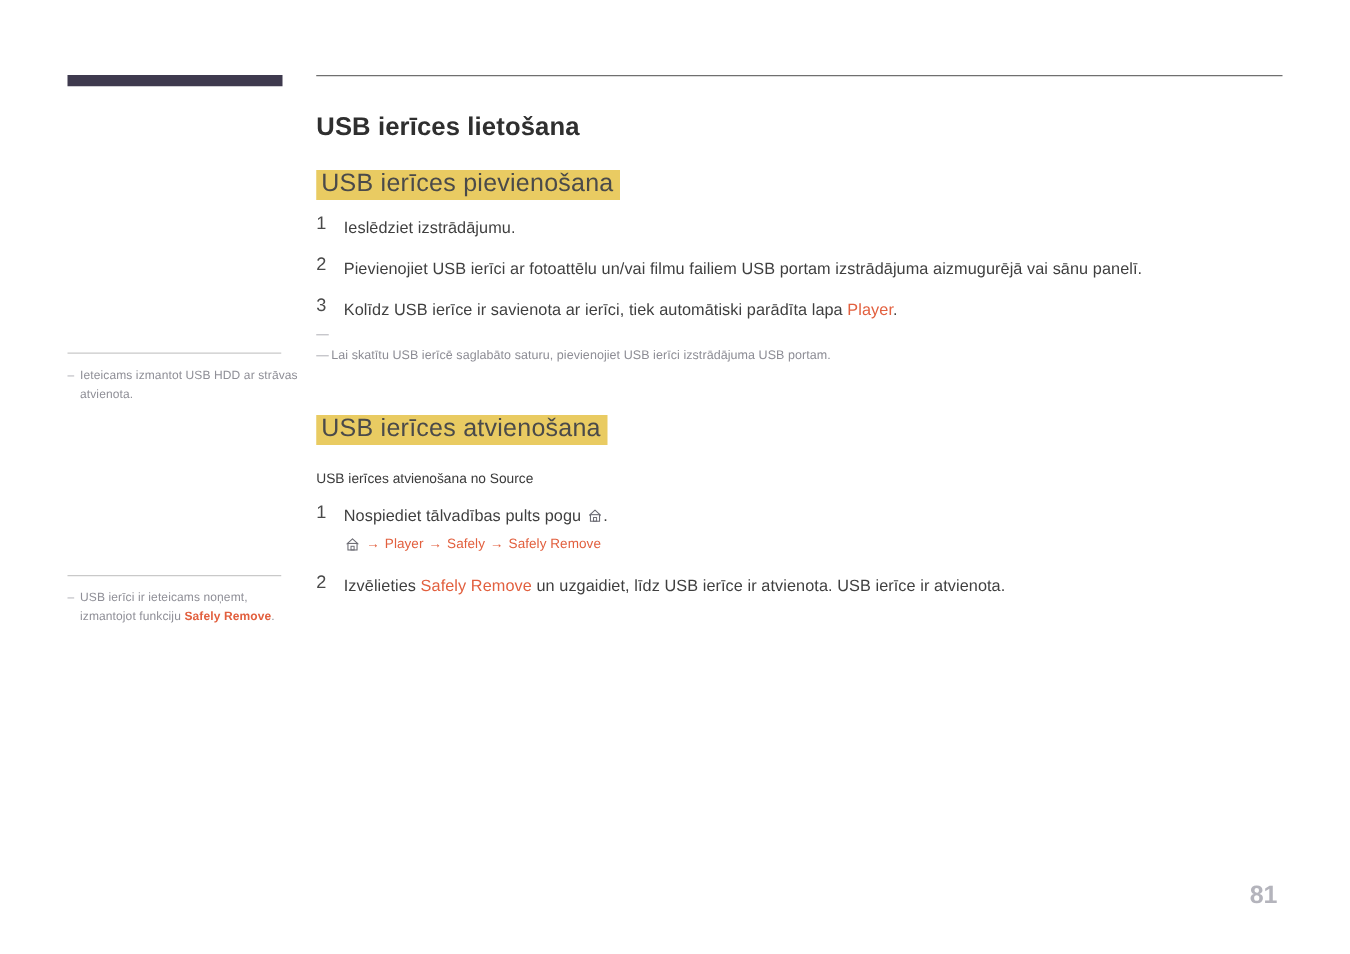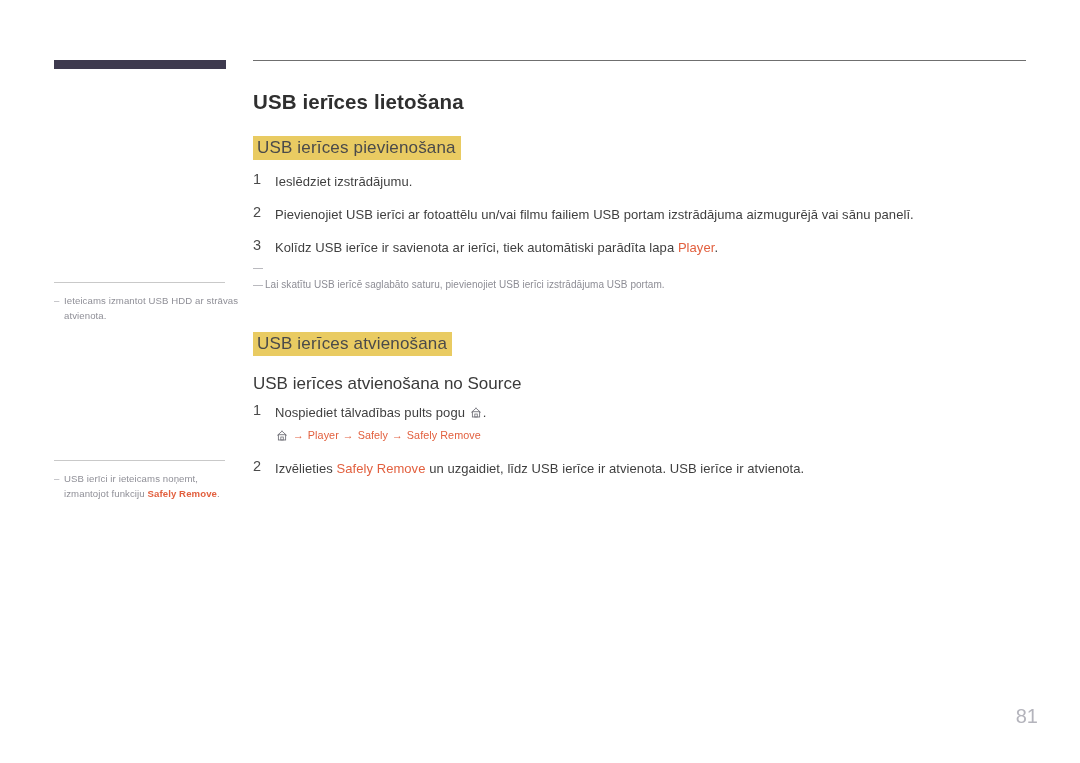--- a/index.html
+++ b/index.html
@@ -86,30 +86,30 @@
     font-weight: 700;
     color: #2f2f2f;
     letter-spacing: 0.005em;
   }
 
   .section-heading {
     display: inline-block;
     margin-top: 21px;
     background: #e9cb62;
     color: #4a4a4a;
-    font-size: 17px;
+    font-size: 20px;
     line-height: 19px;
     padding: 2px 5px 3px 4px;
     font-weight: 400;
     letter-spacing: 0.01em;
   }
 
   .sub-heading {
     margin-top: 19px;
-    font-size: 17px;
+    font-size: 11px;
     line-height: 17px;
     color: #3a3a3a;
     font-weight: 400;
   }
 
   
   .steps {
     margin-top: 12px;
   }
   .step {
@@ -181,26 +181,26 @@
     width: 12px;
     height: 11px;
     vertical-align: -1px;
     margin: 0 1px;
   }
   .home-icon svg { display: block; }
 
   
   .page-number {
     position: absolute;
-    right: 42px;
+    right: 58px;
     bottom: 35px;
     font-size: 20px;
     line-height: 24px;
     color: #b4b4bc;
-    font-weight: 400;
+    font-weight: 700;
   }
 </style>
 </head>
 <body>
 
 <div class="page">
 
   <div class="sidebar">
     <div class="brand-bar"></div>
   </div>

